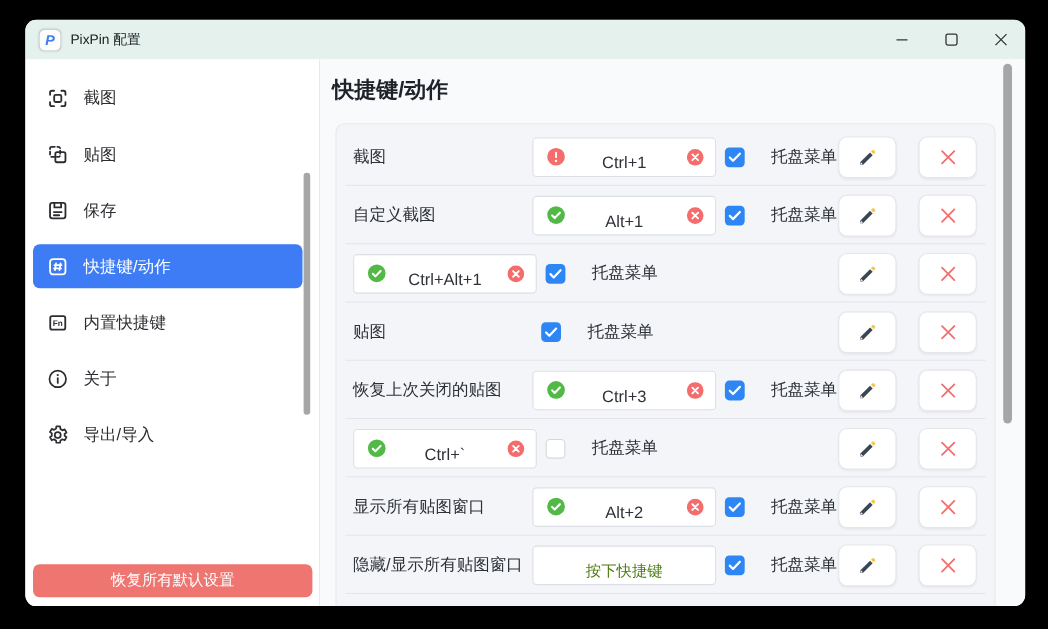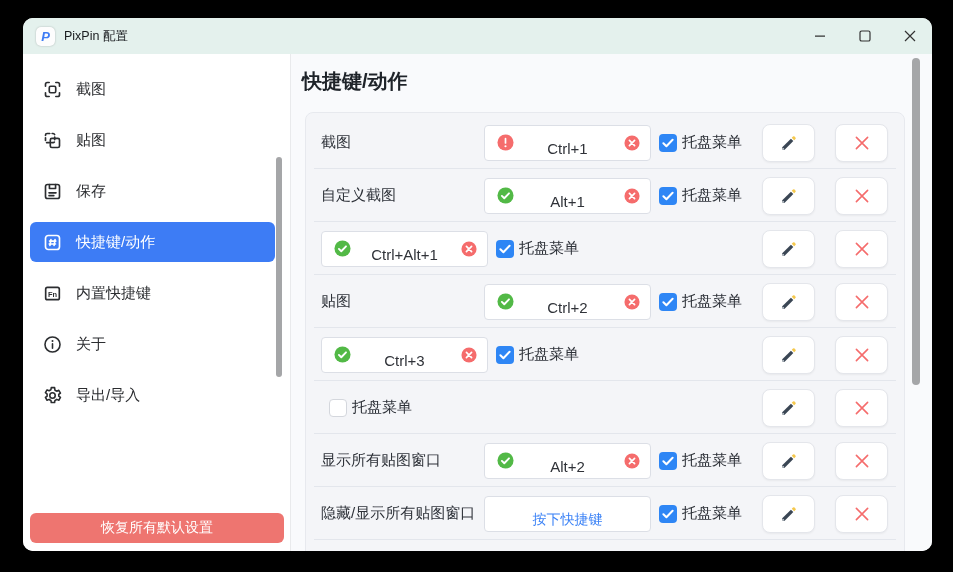--- a/index.html
+++ b/index.html
@@ -45,24 +45,24 @@
   
   .row { height:53px; display:flex; align-items:center; padding:0 16px 0 15px;
          position:relative; }
   .row::after { content:""; position:absolute; left:8px; right:8px; bottom:0;
                 height:1px; background:#e3e6ec; }
   .row-label { flex:0 0 163px; font-size:15px; color:#2d3138; }
   .shortcut-box { flex:0 0 167px; height:36px; background:#fff;
                   border:1px solid #dcdfe6; border-radius:4px; position:relative;
                   display:flex; align-items:center; justify-content:center; }
   .shortcut-text { font-size:15px; color:#2f3238;margin-top:12px; }
-  .shortcut-text.placeholder { color:#3b82f6; font-size:14px; }
+  .shortcut-text.placeholder { color:#4d7c0f; font-size:14px; }
   .status-ico { position:absolute; left:12px; width:17px; height:17px; display:flex; }
   .clear-ico { position:absolute; right:10px; width:16px; height:16px; display:flex; }
-  .tray { display:flex; align-items:center; margin-left:8px; gap:5px; }
+  .tray { display:flex; align-items:center; margin-left:8px; gap:24px; }
   .checkbox { width:18px; height:18px; border-radius:4px; display:flex;
               align-items:center; justify-content:center; }
   .checkbox.checked { background:var(--checkbox,#2e86f5); }
   .checkbox.unchecked { background:#fff; border:1px solid #d4d7dd; }
   .tray-label { font-size:15px; color:#2d3138; }
   .btn { width:53px; height:38px; background:#fff; border:1px solid #e4e6eb;
          border-radius:8px; display:flex; align-items:center; justify-content:center;
          box-shadow:0 1px 2px rgba(0,0,0,.05); }
   .btn.edit { margin-left:auto; }
   .btn.delete { margin-left:20px; }
@@ -308,28 +308,55 @@
             <div class="btn delete">
               <span style="display:flex">
                 <svg viewBox="0 0 20 20" width="20" height="20">
                   <path d="M4.4 4.4l11.2 11.2M15.6 4.4L4.4 15.6" stroke="#f56c6c" stroke-width="1.6" stroke-linecap="round"></path>
                 </svg>
               </span>
             </div>
           </div>
           <div class="row">
             <span class="row-label">贴图</span>
+            <div class="tray">
+              <span class="checkbox checked">
+                <svg viewBox="0 0 12 10" width="12" height="10">
+                  <path d="M1.4 5.2l3 3L10.6 1.7" stroke="#fff" stroke-width="2" fill="none" stroke-linecap="round" stroke-linejoin="round"></path>
+                </svg>
+              </span>
+              <span class="tray-label">托盘菜单</span>
+            </div>
+            <div class="btn edit">
+              <span style="display:flex">
+                <svg viewBox="0 0 24 24" width="20" height="20">
+                  <path d="M3.6 17.5v2.9h2.9L17.2 9.7l-2.9-2.9L3.6 17.5z" fill="#3a4654"></path>
+                  <path d="M15.3 5.8l2.9 2.9 1.5-1.5a1.3 1.3 0 0 0 0-1.9l-1-1a1.3 1.3 0 0 0-1.9 0l-1.5 1.5z" fill="#f5c84c"></path>
+                  <path d="M4.4 17.3l-.8 3.1 3.1-.8-2.3-2.3z" fill="#e2e6ea"></path>
+                </svg>
+              </span>
+            </div>
+            <div class="btn delete">
+              <span style="display:flex">
+                <svg viewBox="0 0 20 20" width="20" height="20">
+                  <path d="M4.4 4.4l11.2 11.2M15.6 4.4L4.4 15.6" stroke="#f56c6c" stroke-width="1.6" stroke-linecap="round"></path>
+                </svg>
+              </span>
+            </div>
+          </div>
+          <div class="row">
+            <span class="row-label">恢复上次关闭的贴图</span>
             <div class="shortcut-box">
               <span class="status-ico">
                 <svg viewBox="0 0 18 18" width="17" height="17">
                   <circle cx="9" cy="9" r="8.5" fill="#52b946"></circle>
                   <path d="M5.2 9.4l2.5 2.5 5-5.2" stroke="#fff" stroke-width="2" fill="none" stroke-linecap="round" stroke-linejoin="round"></path>
                 </svg>
               </span>
-              <span class="shortcut-text">Ctrl+2</span>
+              <span class="shortcut-text">Ctrl+3</span>
               <span class="clear-ico">
                 <svg viewBox="0 0 18 18" width="16" height="16">
                   <circle cx="9" cy="9" r="8.5" fill="#f56c6c"></circle>
                   <path d="M6.1 6.1l5.8 5.8M11.9 6.1l-5.8 5.8" stroke="#fff" stroke-width="1.9" stroke-linecap="round"></path>
                 </svg>
               </span>
             </div>
             <div class="tray">
               <span class="checkbox checked">
                 <svg viewBox="0 0 12 10" width="12" height="10">
@@ -356,54 +383,28 @@
             </div>
           </div>
           <div class="row">
             <div class="shortcut-box">
               <span class="status-ico">
                 <svg viewBox="0 0 18 18" width="17" height="17">
                   <circle cx="9" cy="9" r="8.5" fill="#52b946"></circle>
                   <path d="M5.2 9.4l2.5 2.5 5-5.2" stroke="#fff" stroke-width="2" fill="none" stroke-linecap="round" stroke-linejoin="round"></path>
                 </svg>
               </span>
-              <span class="shortcut-text">Ctrl+3</span>
+              <span class="shortcut-text">Ctrl+`</span>
               <span class="clear-ico">
                 <svg viewBox="0 0 18 18" width="16" height="16">
                   <circle cx="9" cy="9" r="8.5" fill="#f56c6c"></circle>
                   <path d="M6.1 6.1l5.8 5.8M11.9 6.1l-5.8 5.8" stroke="#fff" stroke-width="1.9" stroke-linecap="round"></path>
                 </svg>
               </span>
             </div>
-            <div class="tray">
-              <span class="checkbox checked">
-                <svg viewBox="0 0 12 10" width="12" height="10">
-                  <path d="M1.4 5.2l3 3L10.6 1.7" stroke="#fff" stroke-width="2" fill="none" stroke-linecap="round" stroke-linejoin="round"></path>
-                </svg>
-              </span>
-              <span class="tray-label">托盘菜单</span>
-            </div>
-            <div class="btn edit">
-              <span style="display:flex">
-                <svg viewBox="0 0 24 24" width="20" height="20">
-                  <path d="M3.6 17.5v2.9h2.9L17.2 9.7l-2.9-2.9L3.6 17.5z" fill="#3a4654"></path>
-                  <path d="M15.3 5.8l2.9 2.9 1.5-1.5a1.3 1.3 0 0 0 0-1.9l-1-1a1.3 1.3 0 0 0-1.9 0l-1.5 1.5z" fill="#f5c84c"></path>
-                  <path d="M4.4 17.3l-.8 3.1 3.1-.8-2.3-2.3z" fill="#e2e6ea"></path>
-                </svg>
-              </span>
-            </div>
-            <div class="btn delete">
-              <span style="display:flex">
-                <svg viewBox="0 0 20 20" width="20" height="20">
-                  <path d="M4.4 4.4l11.2 11.2M15.6 4.4L4.4 15.6" stroke="#f56c6c" stroke-width="1.6" stroke-linecap="round"></path>
-                </svg>
-              </span>
-            </div>
-          </div>
-          <div class="row">
             <div class="tray">
               <span class="checkbox unchecked"></span>
               <span class="tray-label">托盘菜单</span>
             </div>
             <div class="btn edit">
               <span style="display:flex">
                 <svg viewBox="0 0 24 24" width="20" height="20">
                   <path d="M3.6 17.5v2.9h2.9L17.2 9.7l-2.9-2.9L3.6 17.5z" fill="#3a4654"></path>
                   <path d="M15.3 5.8l2.9 2.9 1.5-1.5a1.3 1.3 0 0 0 0-1.9l-1-1a1.3 1.3 0 0 0-1.9 0l-1.5 1.5z" fill="#f5c84c"></path>
                   <path d="M4.4 17.3l-.8 3.1 3.1-.8-2.3-2.3z" fill="#e2e6ea"></path>

